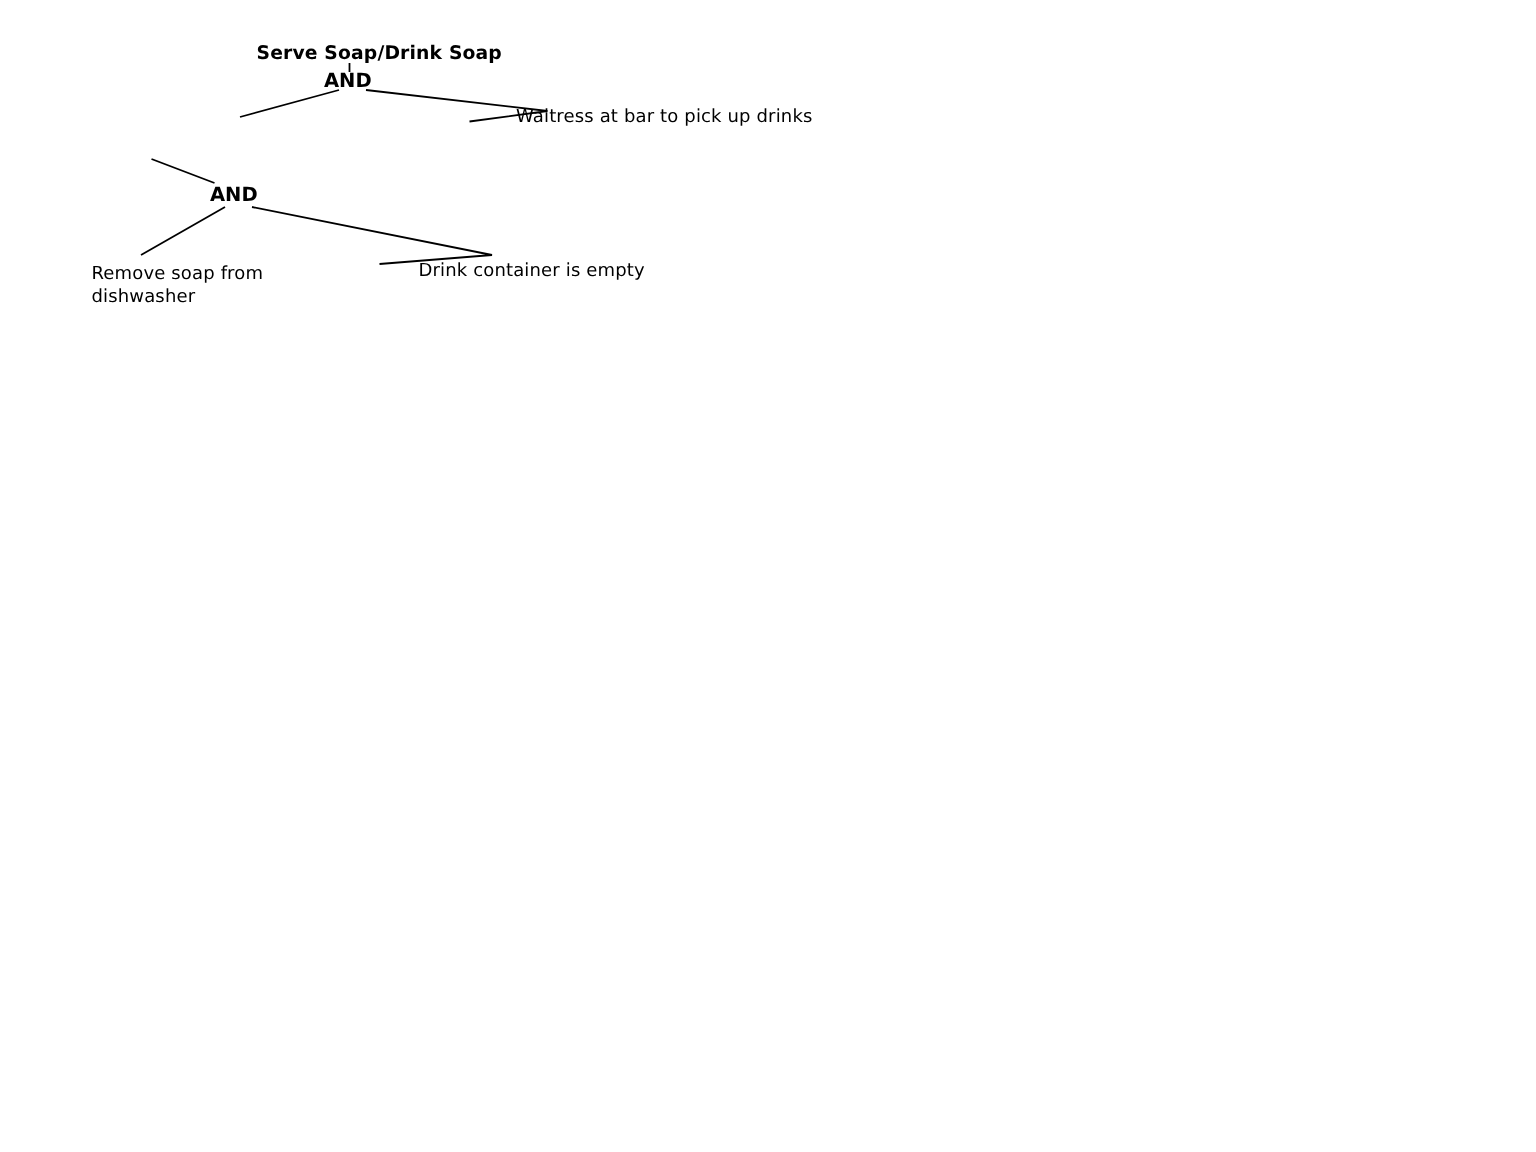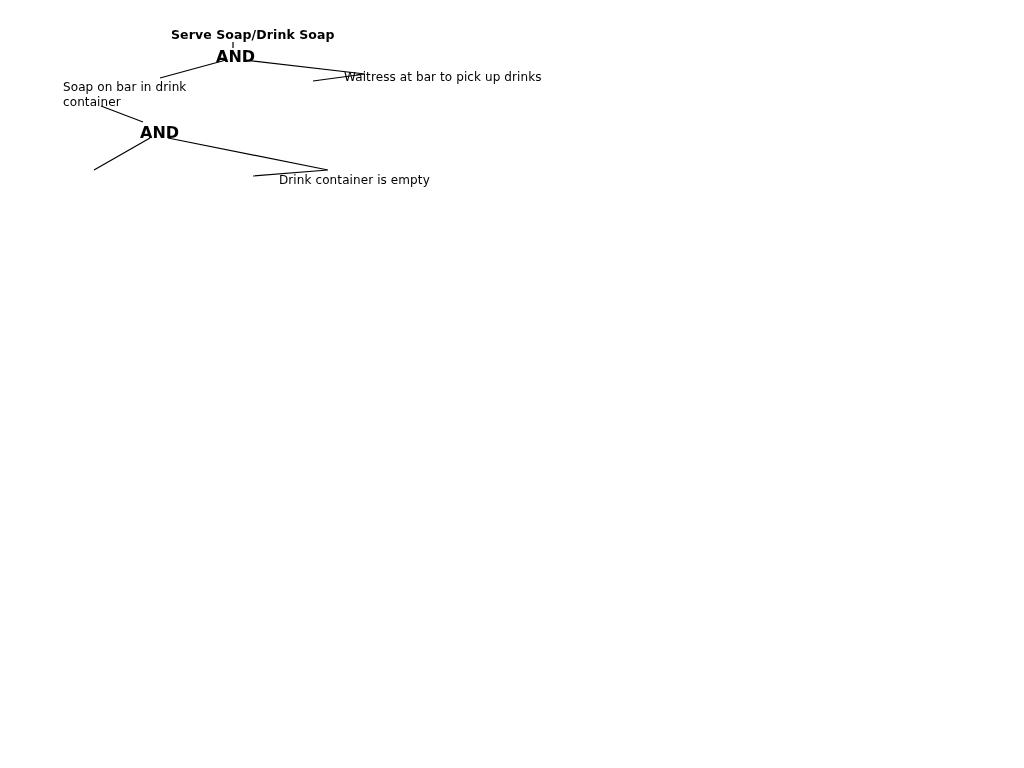--- a/index.html
+++ b/index.html
@@ -37,21 +37,21 @@
     font-size: 12px;
     letter-spacing: 0.1px;
   }
   .node.top-event {
     font-weight: bold;
     font-size: 12.5px;
   }
   .gate {
     position: absolute;
     font-weight: bold;
-    font-size: 16px;
+    font-size: 13px;
     white-space: pre;
   }
   .leaf {
     font-size: 12px;
   }
 </style>
 </head>
 <body>
 
 <div id="canvas">
@@ -68,23 +68,23 @@
 
     <polyline points="150,138 94,170" fill="none" stroke="#000000" stroke-width="1.2"></polyline>
 
     <polyline points="168,138 328,170 253,176" fill="none" stroke="#000000" stroke-width="1.2"></polyline>
   </svg>
 
   <div class="node top-event" style="left:171px; top:27px;">Serve Soap/Drink Soap</div>
 
   <div class="gate" style="left:216px; top:47px;">AND</div>
 
-  <div class="node" style="left:63px; top:80px;">Soap on bar in drink
-container</div>
 
   <div class="node leaf" style="left:316px; top:70px;margin-left:28px;">Waitress at bar to pick up drinks</div>
 
   <div class="gate" style="left:140px; top:123px;">AND</div>
 
+  <div class="node leaf" style="left:61px; top:175px;">Remove soap from
+dishwasher</div>
 
   <div class="node leaf" style="left:255px; top:173px;margin-left:24px;">Drink container is empty</div>
 
 </div>
 
 </body></html>

